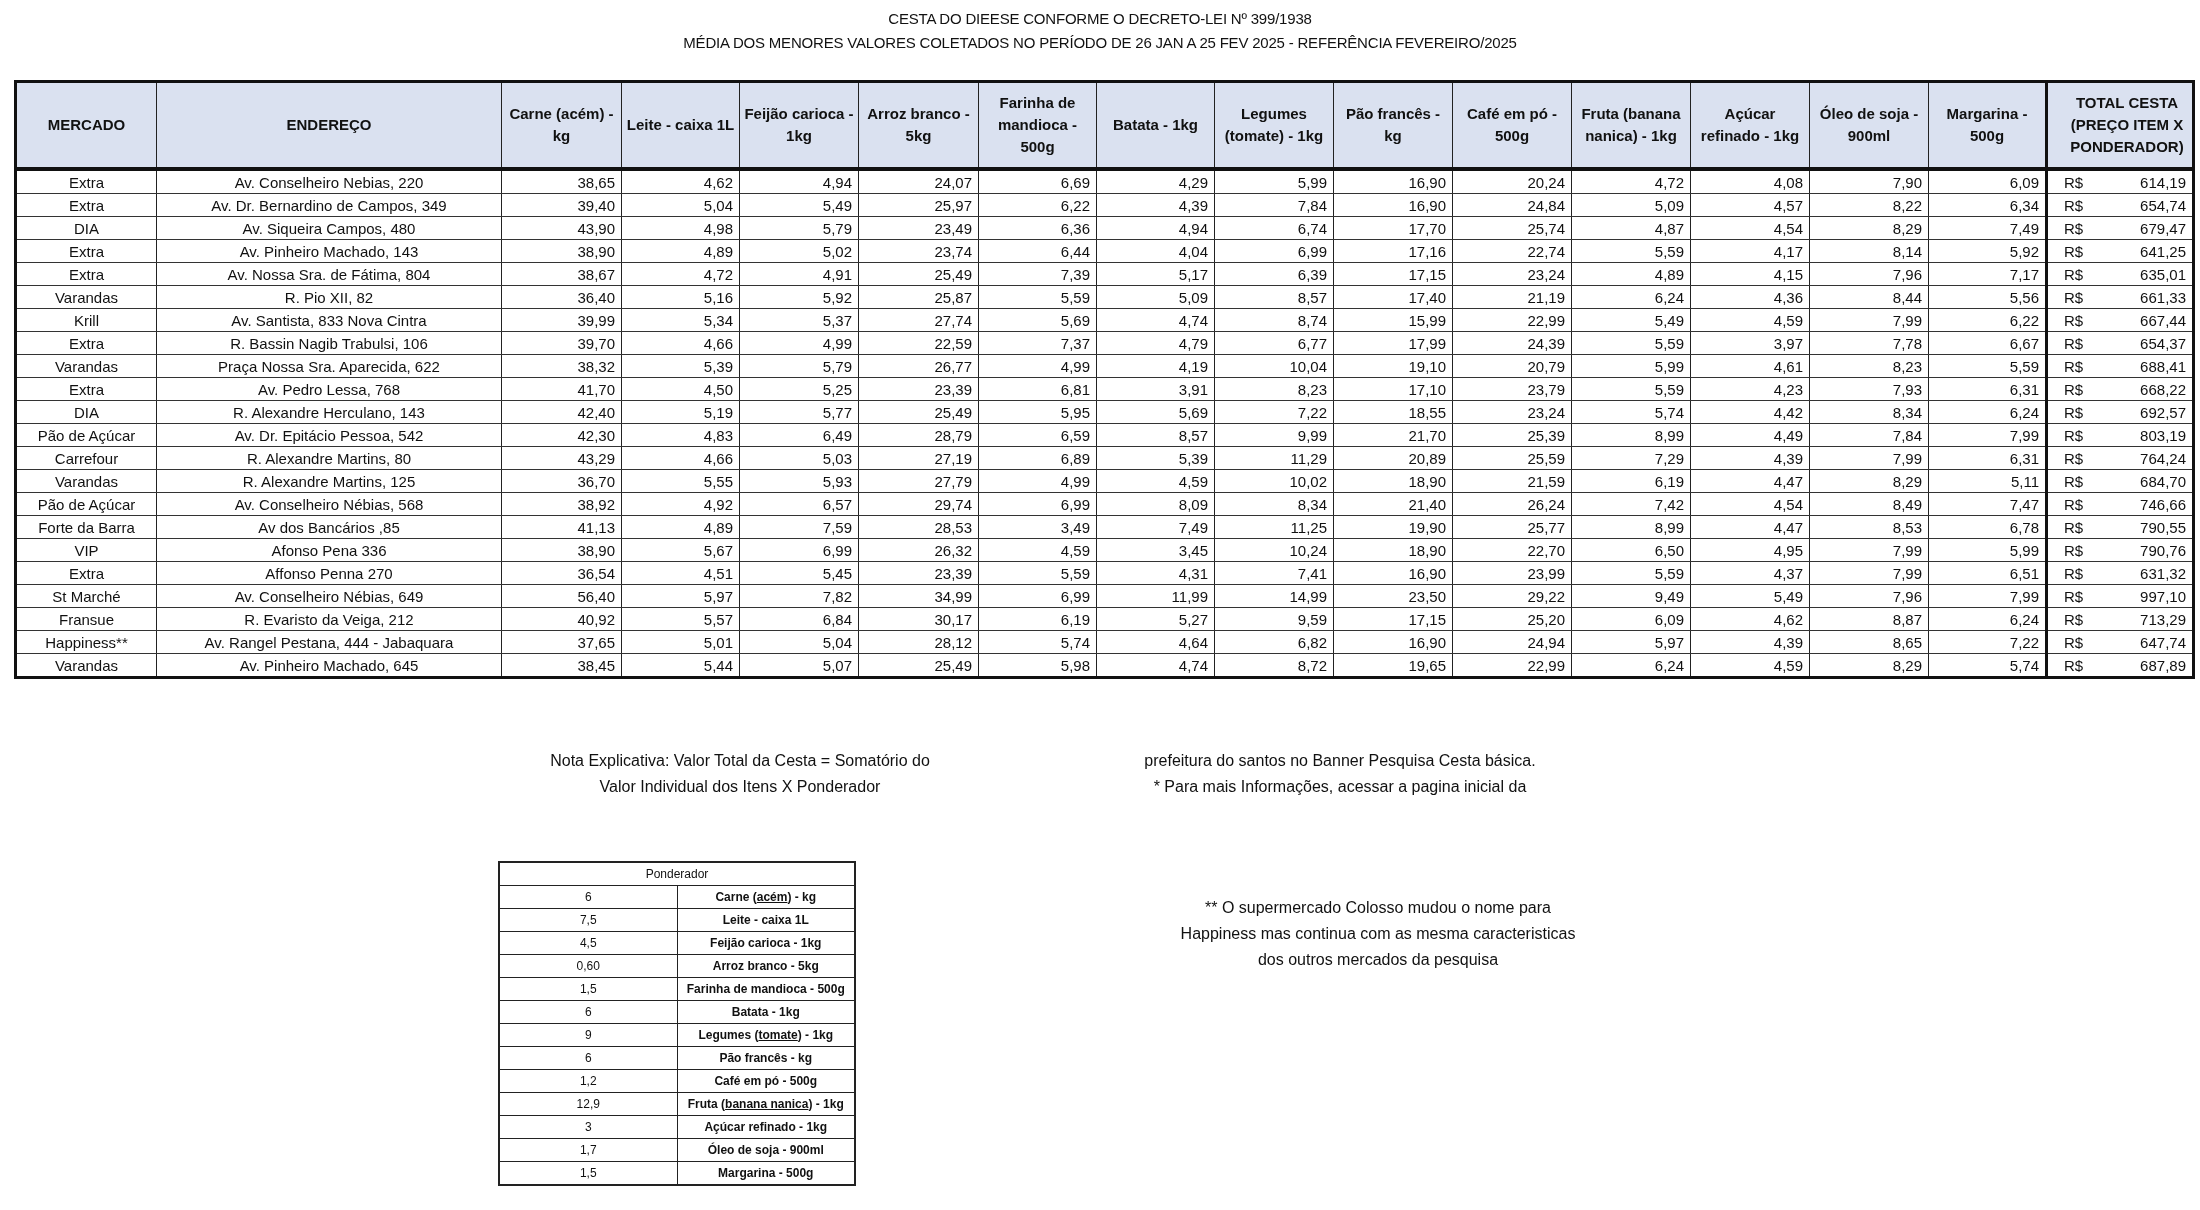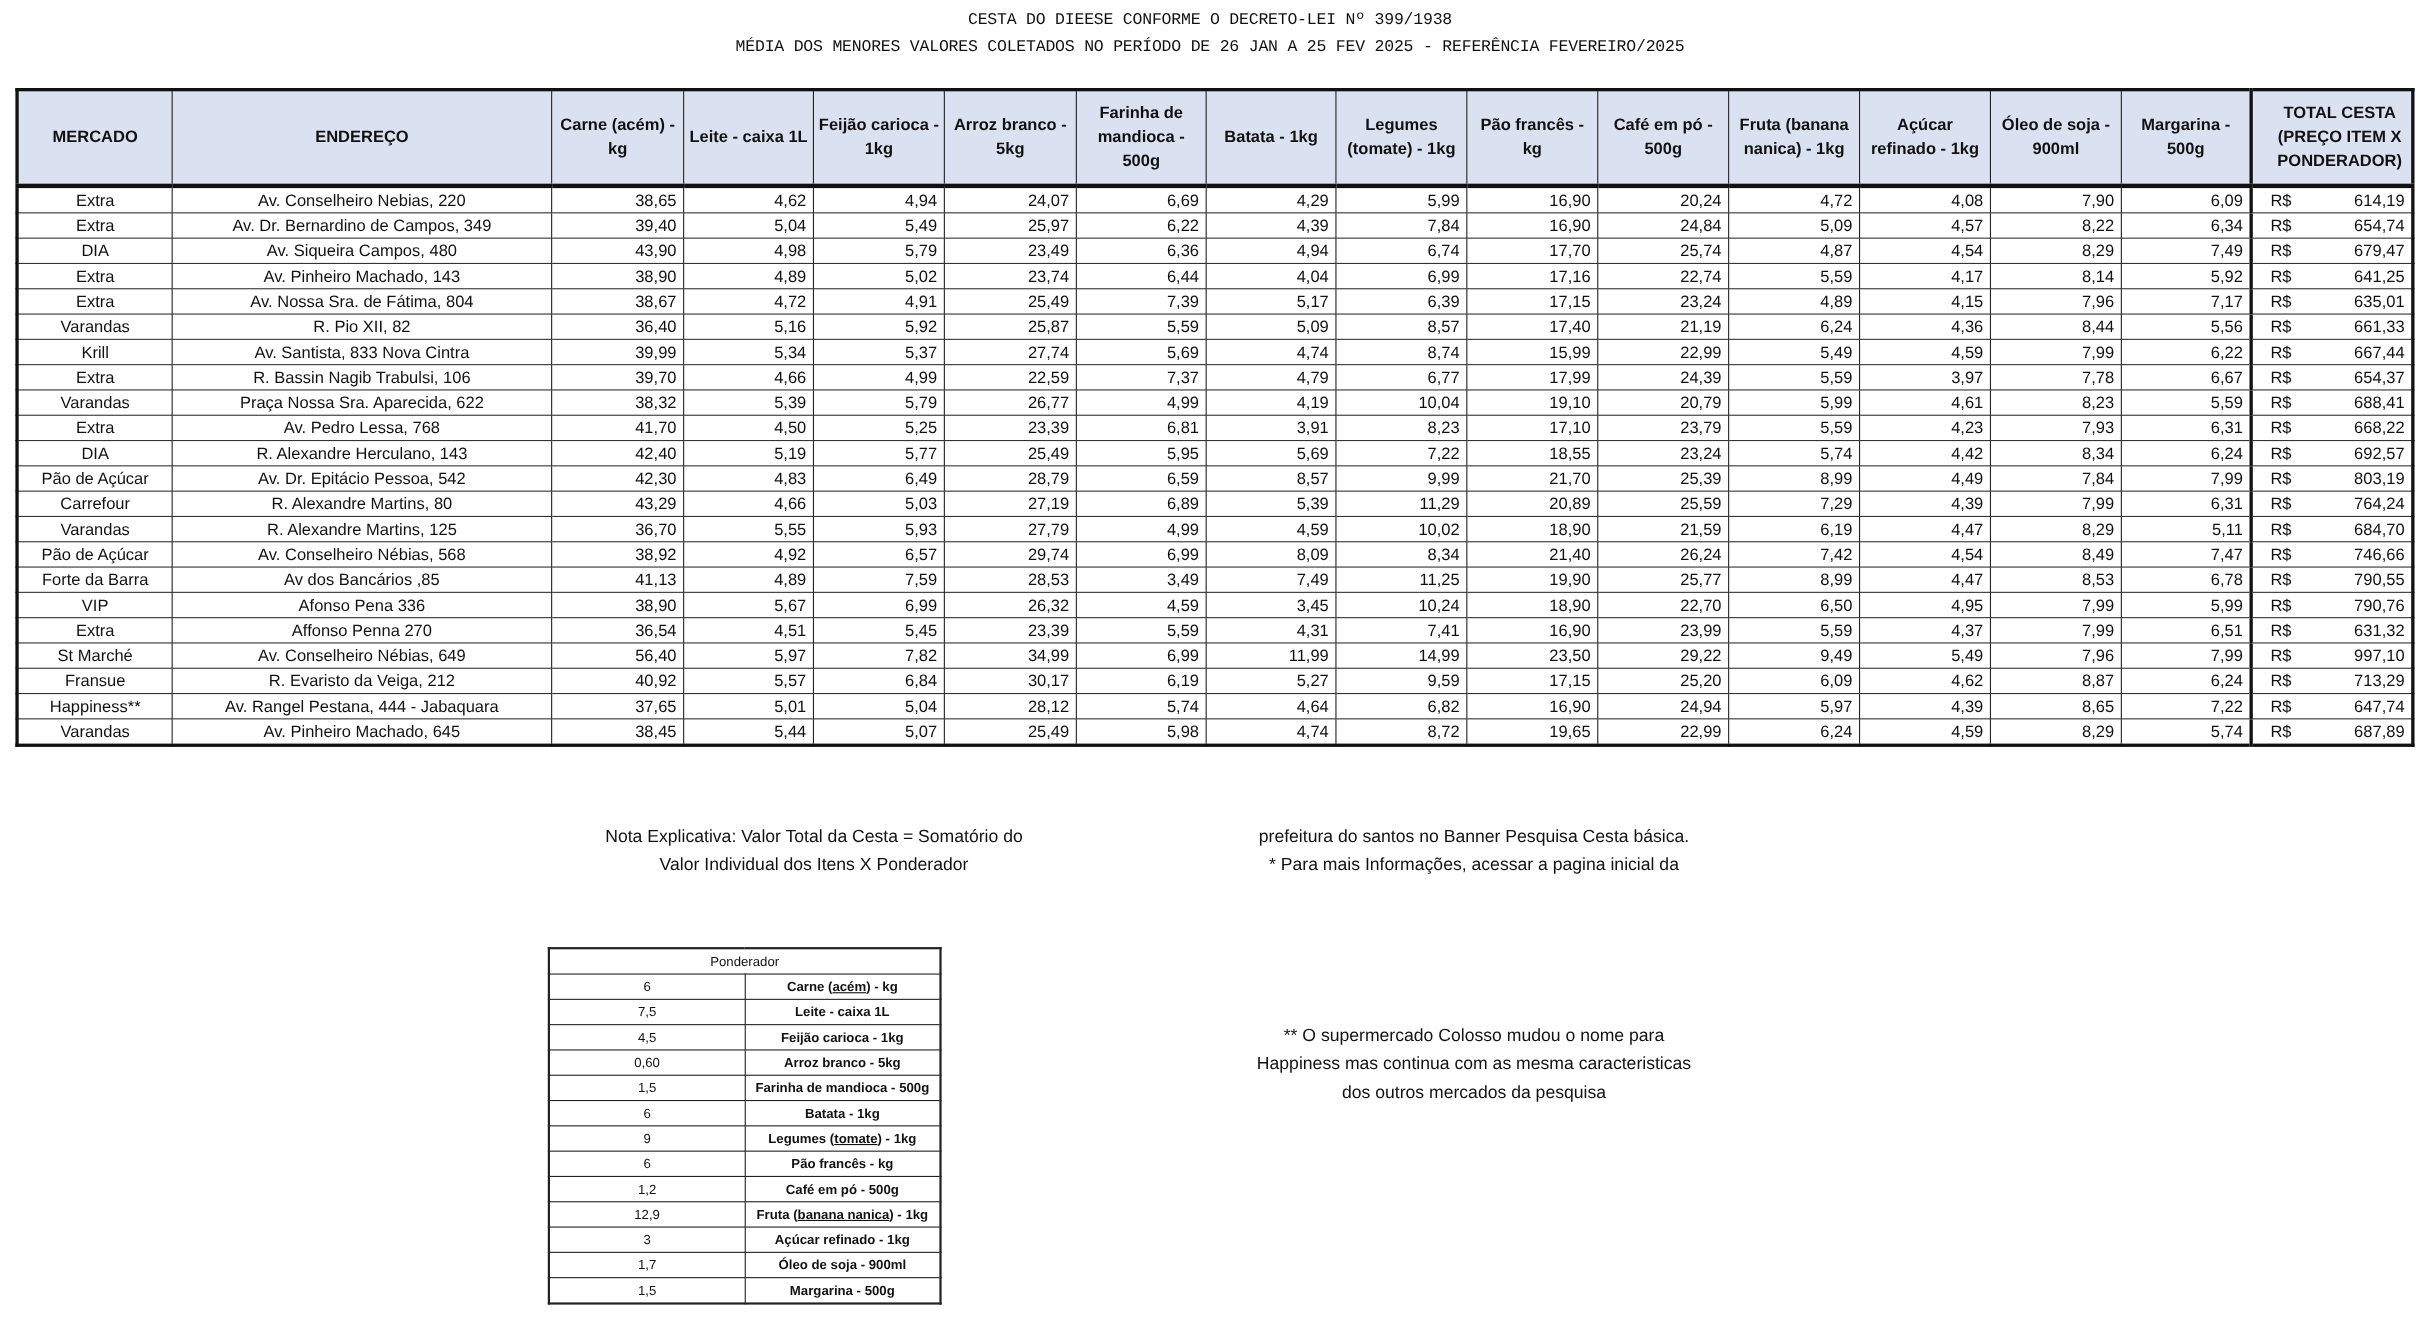--- a/index.html
+++ b/index.html
@@ -1,38 +1,38 @@
 <!DOCTYPE html>
 <html><head>
 <meta charset="utf-8">
 <style>
   html, body { margin:0; padding:0; background:#ffffff; }
   body { width:2200px; height:1210px; position:relative; overflow:hidden;
          font-family:"Liberation Sans", "DejaVu Sans", sans-serif; color:#111; }
-  .title { position:absolute; left:0; width:2200px; text-align:center; font-size:15px; letter-spacing:-0.2px;font-family:Liberation Mono, monospace; }
+  .title { position:absolute; left:0; width:2200px; text-align:center; font-size:15px; letter-spacing:-0.2px; }
   .t1 { top:10px; }
   .t2 { top:34px; }
 
   table.main { position:absolute; left:14px; top:80px; border-collapse:collapse;
                border:3px solid #111; table-layout:fixed; width:2179px; }
   table.main th { background:#dae1f0; font-weight:bold; font-size:15px; line-height:22px;
                   border:1.5px solid #222; border-bottom:4px solid #111; height:84px; padding:0 2px;
                   text-align:center; vertical-align:middle; }
   table.main td { font-size:15px; height:22px; padding:0 6px; border-left:1.5px solid #222;
                   border-right:1.5px solid #222; border-bottom:1.5px solid #333; white-space:nowrap; }
   table.main td.c { text-align:center; }
   table.main td.n { text-align:right; }
   table.main th.total, table.main td.total { border-left:3px solid #111;padding-left:16px; }
   td.total span.cur { float:left; }
   td.total span.val { float:right; }
 
   .note { position:absolute; text-align:center; font-size:16px; line-height:26px; }
   .note1 { left:500px; top:748px; width:480px; }
   .note2 { left:1080px; top:748px; width:520px; }
-  .note3 { left:1090px; top:895px; width:500px; line-height:26px;margin-top:34px; }
+  .note3 { left:1128px; top:895px; width:500px; line-height:26px; }
 
   table.pond { position:absolute; left:498px; top:861px; border-collapse:collapse;
                border:2px solid #222; width:358px; table-layout:fixed; }
   table.pond td, table.pond th { border:1.5px solid #222; font-size:12px; height:22px; padding:0; text-align:center; }
   table.pond th { font-weight:normal; }
   table.pond td.w { width:118px; }
   table.pond td.item { font-weight:bold; }
   u { text-decoration:underline;margin-top:40px; }
 </style>
 </head>

